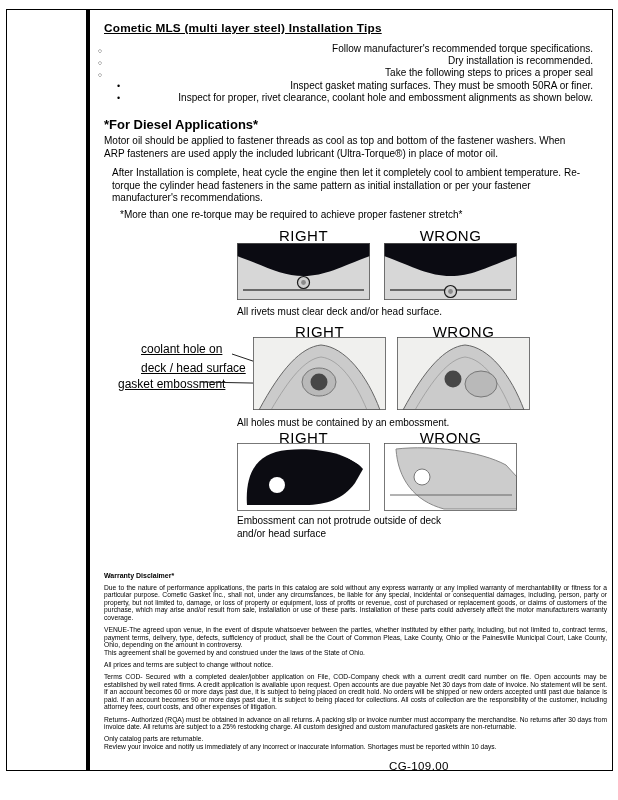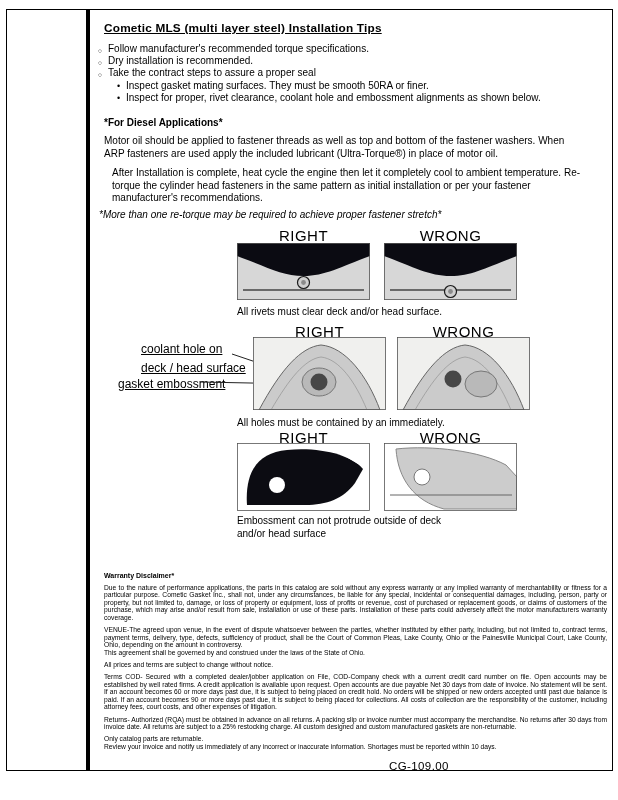--- a/index.html
+++ b/index.html
@@ -6,31 +6,31 @@
   html,body { background:#ffffff; }
   body { font-family:"Liberation Sans", sans-serif; color:#000; }
   .page { position:relative; width:618px; height:778px; background:#fff; overflow:hidden; }
   .frame { position:absolute; left:6px; top:9px; right:5px; bottom:7px; border:1.5px solid #000; }
   .spine { position:absolute; left:86px; top:9px; bottom:7px; width:4px; background:#000; }
 
   .title { position:absolute; left:104px; top:21px; font-size:11.8px; font-weight:bold;
            text-decoration:underline; letter-spacing:0.2px; }
 
   .tips { position:absolute; left:98px; top:43px; width:495px; font-size:10px;
-          line-height:12.2px; list-style:none; }
+          line-height:12.2px; list-style:none;text-align:right; }
   .tips li { position:relative; padding-left:10px; }
   .tips li.main::before { content:"○"; position:absolute; left:0; top:2px; font-size:6.5px; }
   .tips li.sub { margin-left:18px; }
   .tips li.sub::before { content:"•"; position:absolute; left:1px; top:0; font-size:9px; }
 
-  .diesel-heading { position:absolute; left:104px; top:117px; font-size:10px; font-weight:bold; }
+  .diesel-heading { position:absolute; left:104px; top:117px; font-size:13px; font-weight:bold; }
   .para { position:absolute; font-size:10px; line-height:12.7px; }
   .p1 { left:104px; top:135px; width:475px; }
   .p2 { left:112px; top:167px; width:475px; }
-  .note { left:99px; top:209px; width:490px;font-style:italic; }
+  .note { left:120px; top:209px; width:490px; }
 
   .dlabel { position:absolute; width:133px; text-align:center; font-size:15px; letter-spacing:0.5px; }
   .fig { position:absolute; line-height:0; }
   .caption { position:absolute; font-size:10px; line-height:12.5px; }
 
   .callout { position:absolute; font-size:12px; line-height:19px; white-space:pre-line;text-decoration:underline; }
   .connectors { position:absolute; left:196px; top:346px; }
 
   .warranty { position:absolute; left:104px; top:572px; width:503px; font-size:6.7px;
               line-height:7.6px; text-align:justify; }
@@ -45,27 +45,27 @@
 
 <div class="page">
   <div class="frame"></div>
   <div class="spine"></div>
 
   <h1 class="title">Cometic MLS (multi layer steel) Installation Tips</h1>
 
   <ul class="tips">
     <li class="main">Follow manufacturer's recommended torque specifications.</li>
     <li class="main">Dry installation is recommended.</li>
-    <li class="main">Take the contract steps to assure a proper seal</li>
+    <li class="main">Take the following steps to prices a proper seal</li>
     <li class="sub">Inspect gasket mating surfaces.  They must be smooth 50RA or finer.</li>
     <li class="sub">Inspect for proper, rivet clearance, coolant hole and embossment alignments as shown below.</li>
   </ul>
 
   <h2 class="diesel-heading">*For Diesel Applications*</h2>
-  <p class="para p1">Motor oil should be applied to fastener threads as well as top and bottom of the fastener washers. When ARP fasteners are used apply the included lubricant (Ultra-Torque®) in place of motor oil.</p>
+  <p class="para p1">Motor oil should be applied to fastener threads as cool as top and bottom of the fastener washers. When ARP fasteners are used apply the included lubricant (Ultra-Torque®) in place of motor oil.</p>
   <p class="para p2">After Installation is complete, heat cycle the engine then let it completely cool to ambient temperature. Re-torque the cylinder head fasteners in the same pattern as initial installation or per your fastener manufacturer's recommendations.</p>
   <p class="para note">*More than one re-torque may be required to achieve proper fastener stretch*</p>
 
   <div class="dlabel" style="left:237px; top:227px;">RIGHT</div>
   <div class="dlabel" style="left:384px; top:227px;">WRONG</div>
 
   <div class="fig" style="left:237px; top:243px;">
     <svg viewBox="0 0 133 57" width="133" height="57">
       <rect width="133" height="57" fill="#d7d7d7"></rect>
       <path d="M0,0 H133 V13 C103,24 88,33 66.5,33 C45,33 30,24 0,13 Z" fill="#0b0b12"></path>
@@ -111,21 +111,21 @@
   <div class="fig" style="left:397px; top:337px;">
     <svg viewBox="0 0 133 73" width="133" height="73">
       <rect width="133" height="73" fill="#f0f0ee"></rect>
       <path d="M6,73 C28,32 48,10 68,8 C92,10 114,38 127,73 Z" fill="#cbcbcb" stroke="#666" stroke-width="1"></path>
       <path d="M18,73 C36,42 52,22 68,20 C86,22 102,44 114,73" fill="none" stroke="#999" stroke-width="0.8"></path>
       <ellipse cx="84" cy="47" rx="16" ry="13" fill="#b9b9b9" stroke="#777" stroke-width="1"></ellipse>
       <circle cx="56" cy="42" r="8.5" fill="#474747"></circle>
       <rect x="0.4" y="0.4" width="132.2" height="72.2" fill="none" stroke="#555" stroke-width="0.8"></rect>
     </svg>
   </div>
-  <div class="caption" style="left:237px; top:417px;">All holes must be contained by an immediately.</div>
+  <div class="caption" style="left:237px; top:417px;">All holes must be contained by an embossment.</div>
 
   <div class="dlabel" style="left:237px; top:429px;">RIGHT</div>
   <div class="dlabel" style="left:384px; top:429px;">WRONG</div>
 
   <div class="fig" style="left:237px; top:443px;">
     <svg viewBox="0 0 133 68" width="133" height="68">
       <rect width="133" height="68" fill="#ffffff"></rect>
       <path d="M10,62 C8,32 18,10 50,7 C84,4 114,12 126,26 L118,40 C106,56 90,62 68,62 Z" fill="#0c0c12"></path>
       <path d="M96,6 L126,24 L126,6 Z" fill="#ffffff"></path>
       <circle cx="40" cy="42" r="8" fill="#ffffff"></circle>

